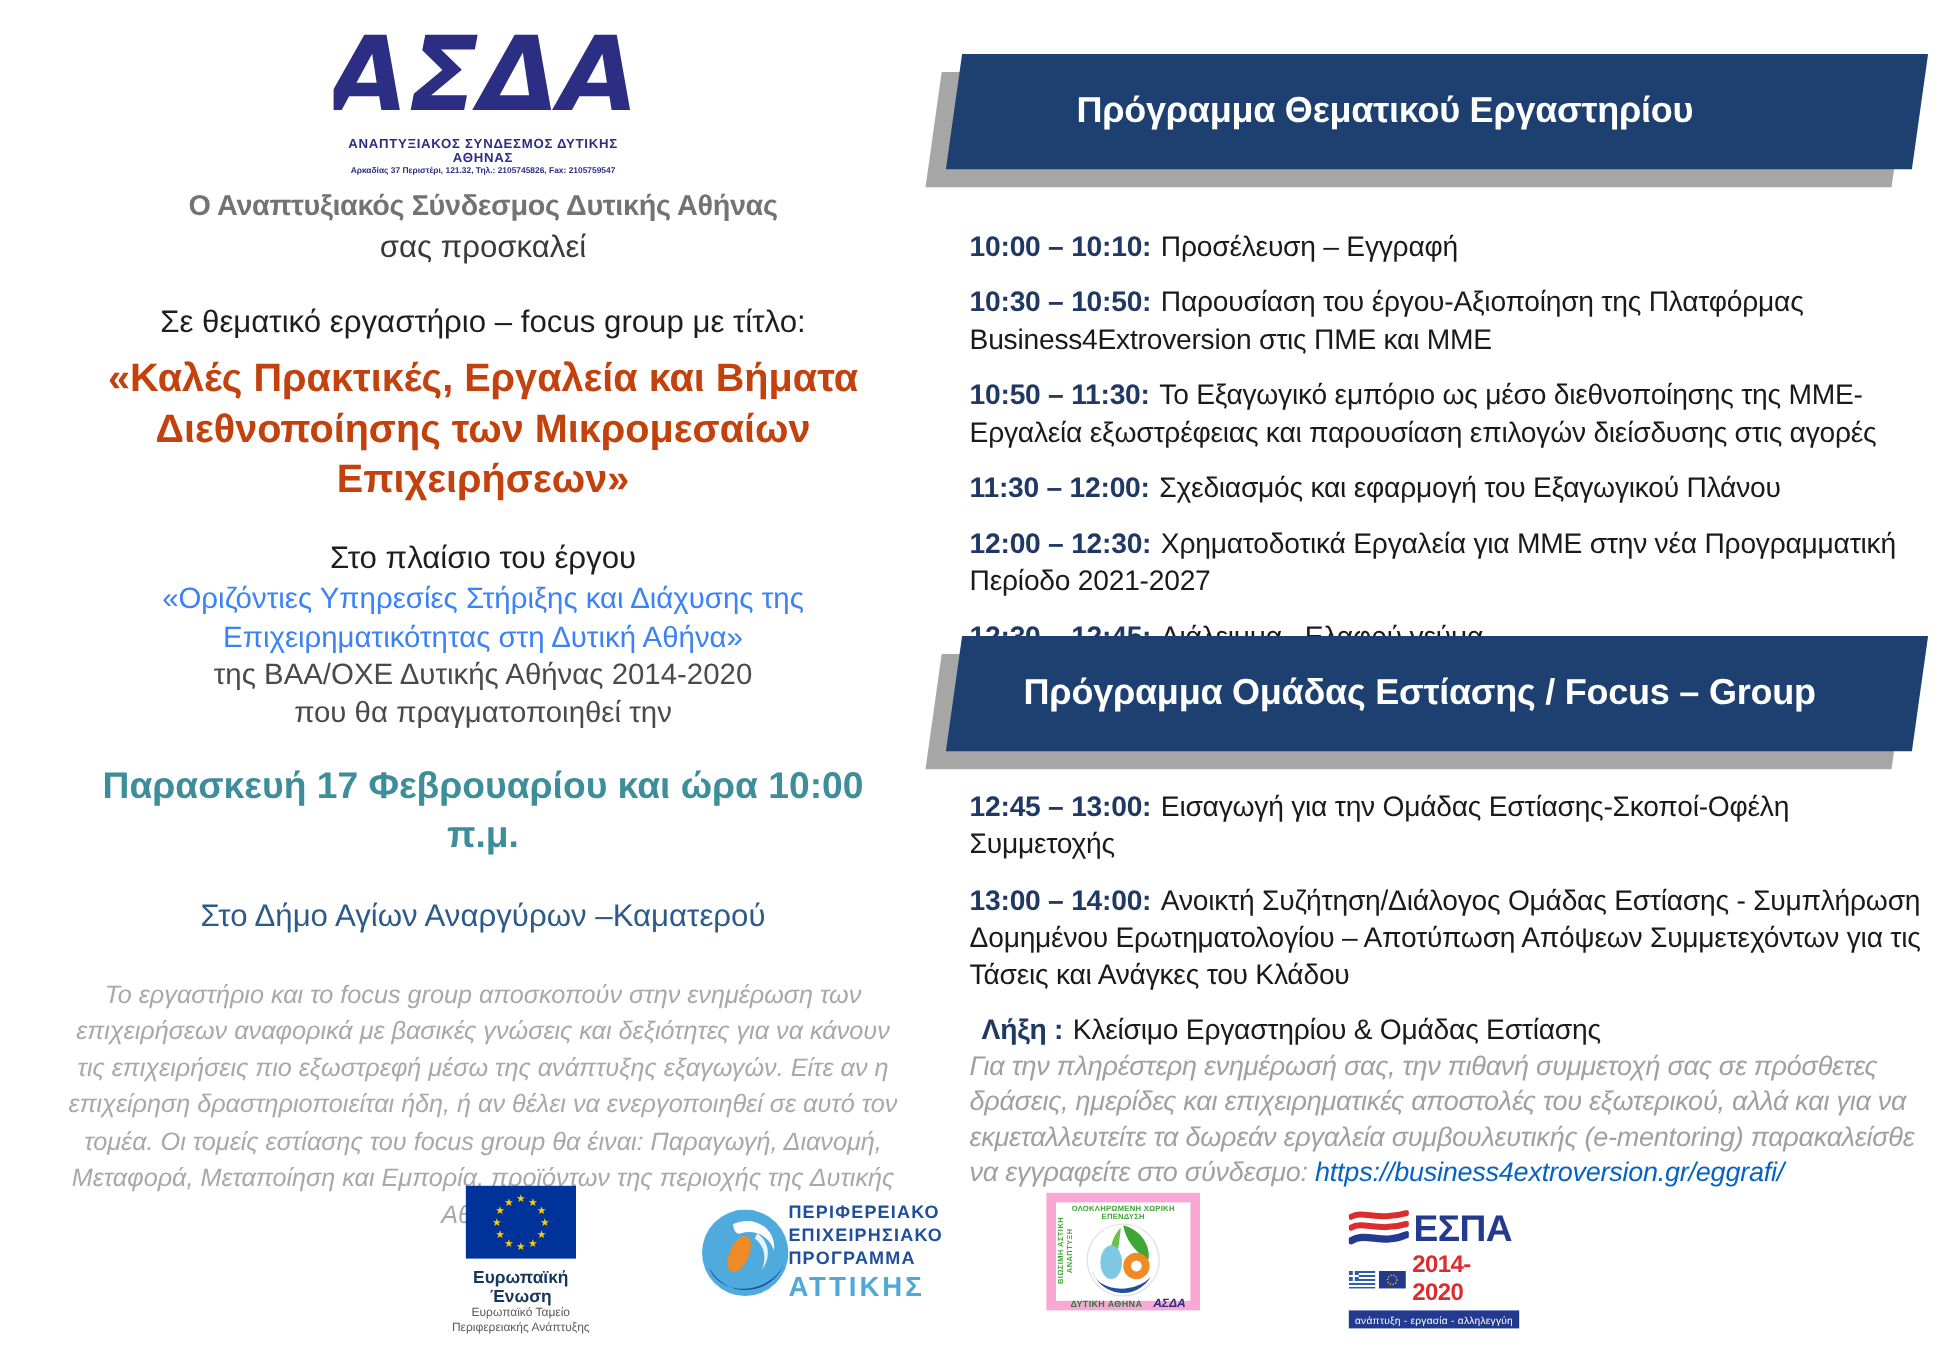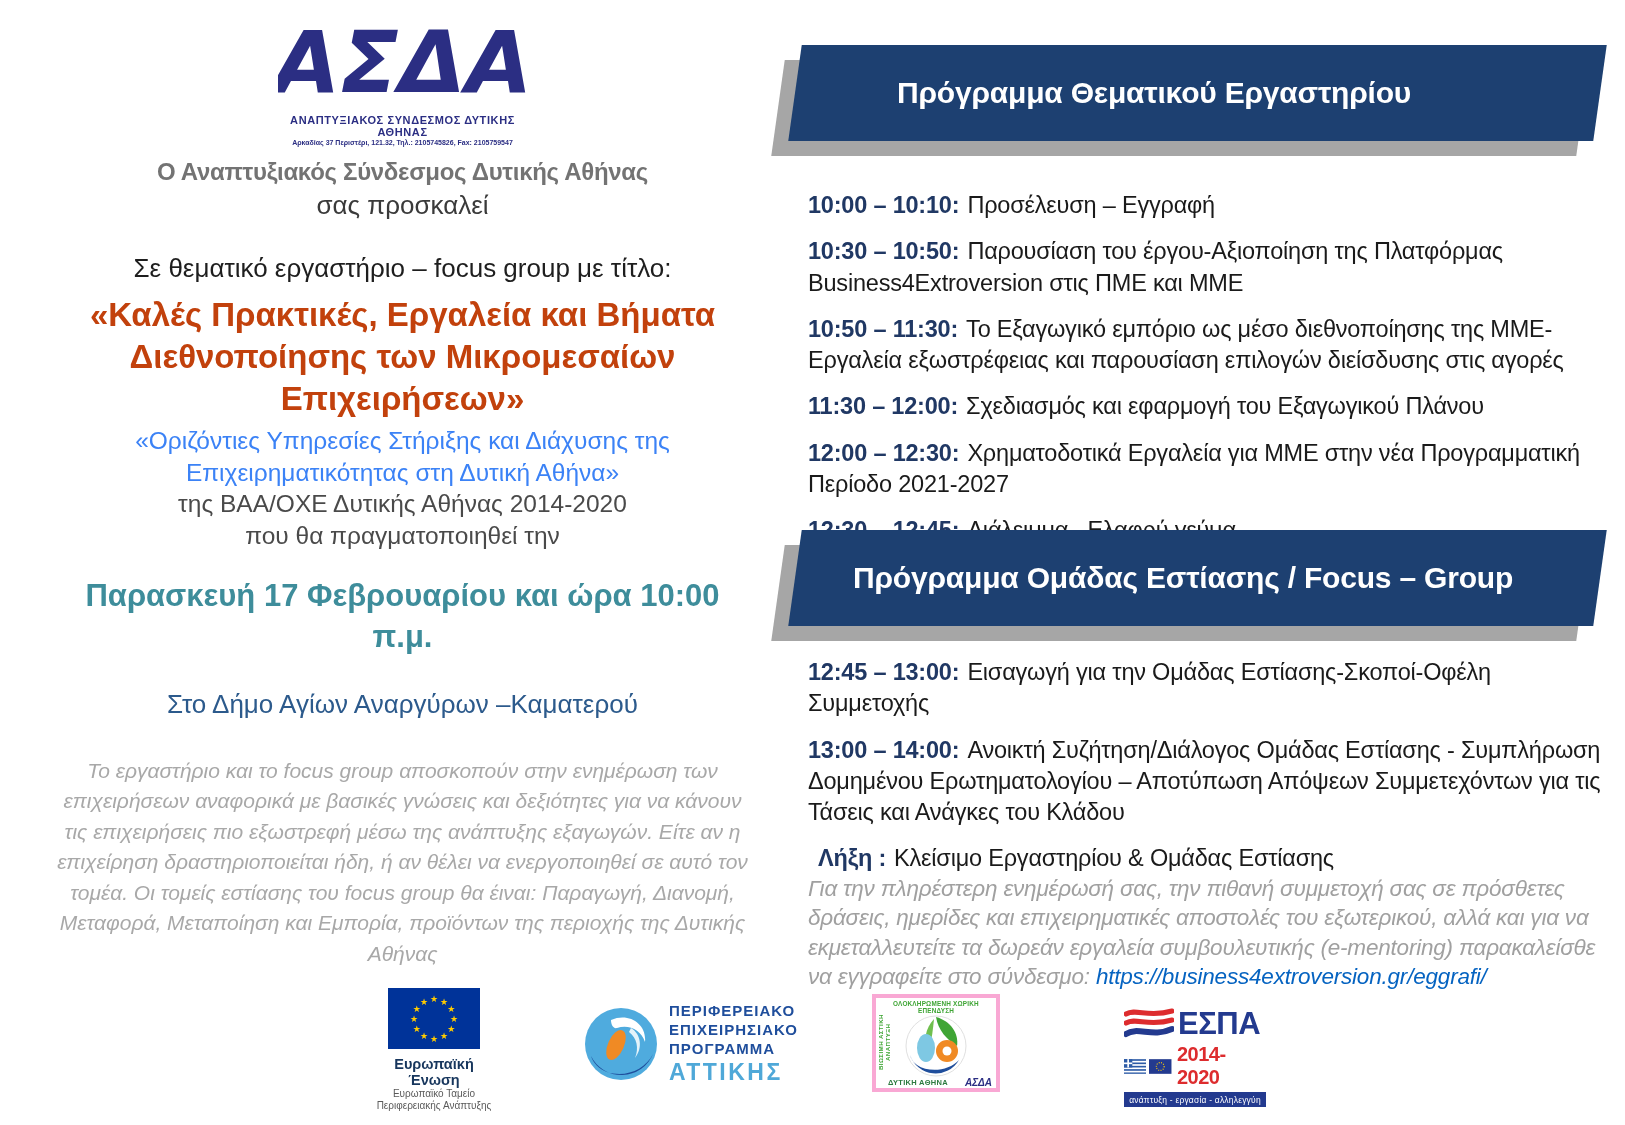--- a/index.html
+++ b/index.html
@@ -47,26 +47,26 @@
   .closing-note { position:absolute; left:808px; top:874px; width:800px;
                   font-size:22.5px; font-style:italic; color:#A0A0A0; line-height:1.3; letter-spacing:-.2px; }
   .closing-note a { color:#0563C1; text-decoration:none; font-style:italic; }
 
   
   .eu-block { position:absolute; left:374px; top:988px; width:120px; text-align:center; }
   .eu-title { font-size:14.5px; font-weight:bold; color:#17365D; margin-top:3px; }
   .eu-sub { font-size:10px; color:#5A5A5A; line-height:1.2; }
 
   .pep-block { position:absolute; left:585px; top:1002px; display:flex; align-items:center; }
-  .pep-text { margin-left:12px; text-align:left; }
+  .pep-text { text-align:left; }
   .pep-line { font-size:15px; font-weight:bold; color:#1F4E9C; letter-spacing:1px; line-height:1.25; }
   .pep-attiki { font-size:23px; font-weight:bold; color:#4FA8D8; letter-spacing:2.5px; margin-top:1px; }
 
   .oxe-block { position:absolute; left:872px; top:994px; width:128px; height:98px;
-               border:4px solid #f9a8d4; background:#fff; }
+               border:8px solid #f9a8d4; background:#fff; }
   .oxe-top { font-size:6.4px; font-weight:bold; color:#3FA535; text-align:center; margin-top:2px; letter-spacing:.2px; }
   .oxe-side { position:absolute; left:1px; top:10px; bottom:12px; width:9px;
               writing-mode:vertical-rl; transform:rotate(180deg);
               font-size:6.2px; font-weight:bold; color:#3FA535; text-align:center; letter-spacing:.4px; }
   .oxe-emblem { display:block; margin:1px auto 0; }
   .oxe-bottom { display:flex; justify-content:space-between; align-items:center; padding:0 4px 2px 12px; }
   .oxe-city { font-size:7.5px; font-weight:bold; color:#2C7A3F; letter-spacing:.3px; }
   .oxe-mark { font-size:10px; font-weight:bold; font-style:italic; color:#2B2E83; }
 
   .espa-block { position:absolute; left:1124px; top:1006px; width:142px; }
@@ -91,20 +91,21 @@
         <text x="125" y="86" text-anchor="middle" font-family="DejaVu Sans, sans-serif" font-size="86" font-weight="bold" font-style="italic" fill="#2B2E83" transform="scale(1,1)">ΑΣΔΑ</text>
       </svg>
       <div class="logo-caption">ΑΝΑΠΤΥΞΙΑΚΟΣ ΣΥΝΔΕΣΜΟΣ ΔΥΤΙΚΗΣ ΑΘΗΝΑΣ</div>
       <div class="logo-address">Αρκαδίας 37 Περιστέρι, 121.32, Τηλ.: 2105745826, Fax: 2105759547</div>
     </div>
 
     <div class="org-title">Ο Αναπτυξιακός Σύνδεσμος Δυτικής Αθήνας</div>
     <div class="invite">σας προσκαλεί</div>
     <div class="intro">Σε θεματικό εργαστήριο – focus group  με τίτλο:</div>
     <div class="workshop-title">«Καλές Πρακτικές, Εργαλεία και Βήματα Διεθνοποίησης των Μικρομεσαίων Επιχειρήσεων»</div>
+    <div class="context">Στο πλαίσιο του έργου</div>
     <div class="project-title">«Οριζόντιες Υπηρεσίες Στήριξης και Διάχυσης της Επιχειρηματικότητας στη Δυτική Αθήνα»</div>
     <div class="project-sub">της ΒΑΑ/ΟΧΕ Δυτικής Αθήνας 2014-2020</div>
     <div class="will-take-place">που θα πραγματοποιηθεί την</div>
     <div class="date-line">Παρασκευή 17  Φεβρουαρίου και ώρα 10:00 π.μ.</div>
     <div class="location">Στο Δήμο Αγίων Αναργύρων –Καματερού</div>
     <div class="description">Το  εργαστήριο και το focus group αποσκοπούν  στην ενημέρωση των επιχειρήσεων αναφορικά με  βασικές γνώσεις και δεξιότητες για να κάνουν τις επιχειρήσεις πιο εξωστρεφή μέσω της ανάπτυξης εξαγωγών. Είτε αν η επιχείρηση δραστηριοποιείται ήδη, ή αν θέλει να ενεργοποιηθεί σε αυτό τον τομέα. Οι τομείς εστίασης του focus group θα έιναι: Παραγωγή, Διανομή, Μεταφορά, Μεταποίηση και  Εμπορία, προϊόντων της περιοχής της Δυτικής Αθήνας</div>
   </div>
 
   <div class="banner" id="banner1">
     <div class="shadow"></div>

